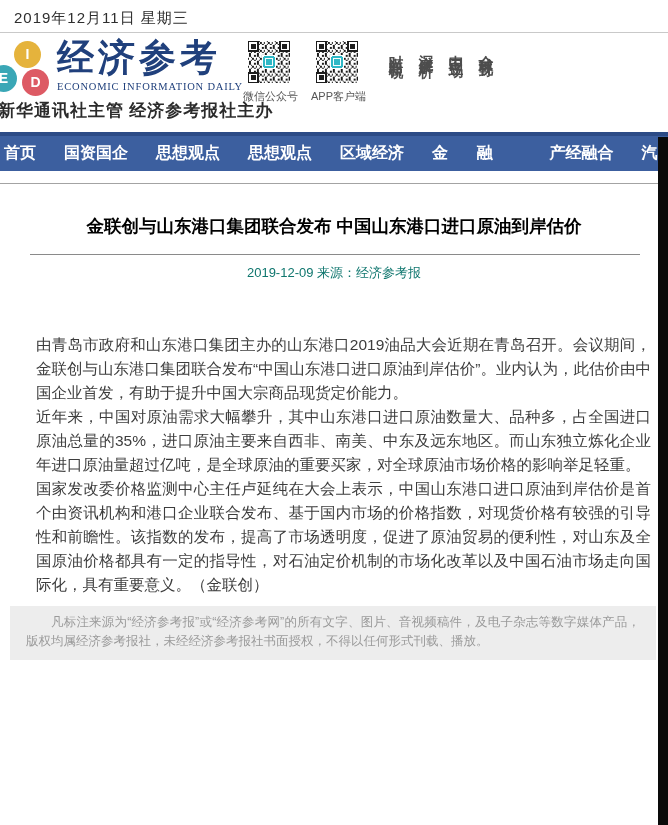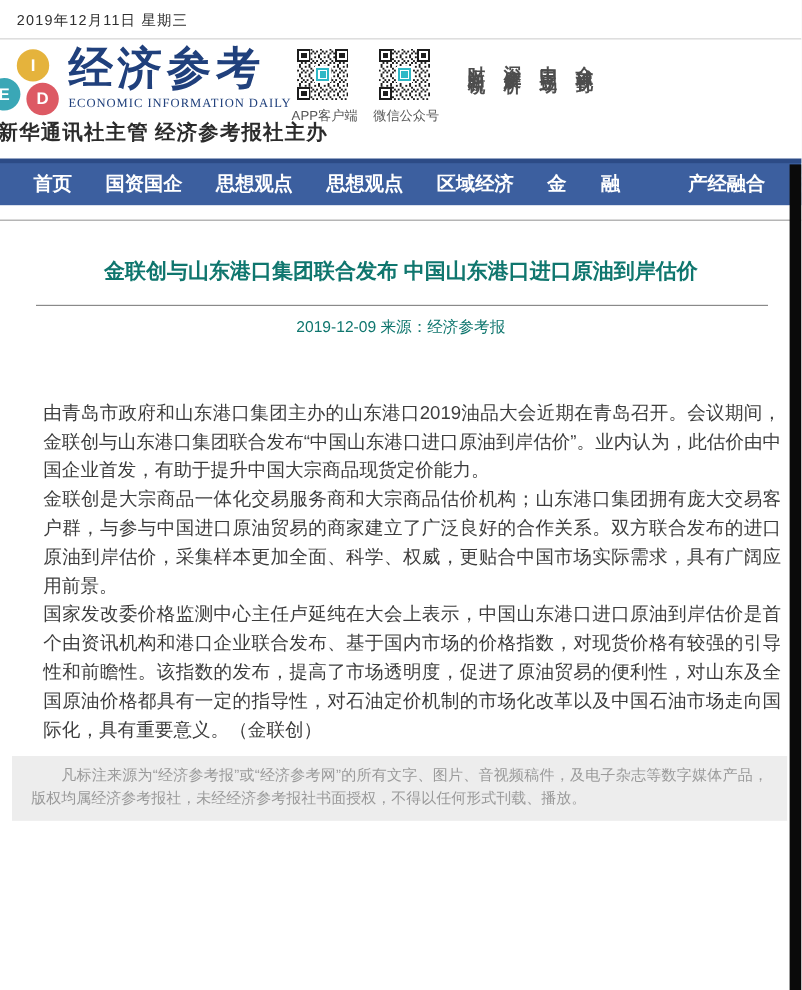--- a/index.html
+++ b/index.html
@@ -5,21 +5,21 @@
   * { margin:0; padding:0; box-sizing:border-box; }
   html,body { background:#f6f6f6; }
   body { font-family:"Liberation Sans", sans-serif; }
   .page {
     position:relative; width:668px; height:825px; background:#fff;
     margin:0 auto; overflow:hidden;
   }
   
   .date-bar {
     height:33px; padding:9px 0 0 14px; border-bottom:1px solid #c9c9c9;
-    font-size:12px; color:#2e2e2e; letter-spacing:1px;
+    font-size:15px; color:#2e2e2e; letter-spacing:1px;
   }
   
   .header { position:relative; height:99px; background:#fff; }
   .logo-circles { position:absolute; left:0; top:4px; width:56px; height:60px; }
   .circ {
     position:absolute; width:27px; height:27px; border-radius:50%;
     color:#fff; font-weight:bold; font-size:14px; text-align:center; line-height:27px;
   }
   .c-yellow { left:14px; top:4px;  background:#e5b33c; }
   .c-teal   { left:-10px; top:28px; background:#3aa7b6; }
@@ -43,32 +43,32 @@
   .qr svg { width:46px; height:46px; display:block; margin:0 auto; }
   .qr-label { font-size:11px; color:#565656; margin-top:4px; white-space:nowrap; }
   .slogan { position:absolute; left:386px; top:10px; display:flex; gap:11px; }
   .slogan-col {
     writing-mode:vertical-rl; text-orientation:upright;
     font-size:14.5px; color:#4d4d4d; letter-spacing:3px; font-weight:600;
   }
   
   .navbar {
     height:39px; background:#3c5f9f; border-top:4px solid #2c4b86;
-    display:flex; align-items:center; padding-left:28px; gap:28px;
+    display:flex; align-items:center; padding-left:4px; gap:28px;
     white-space:nowrap; overflow:hidden;
   }
   .nav-item {
     color:#fff; font-weight:bold; font-size:16px; text-decoration:none; cursor:pointer;
   }
   .nav-item.spread { letter-spacing:1.8em;text-align:right; }
   .rule-full { height:13px; border-bottom:1px solid #a3a3a3; }
   
   .title {
     margin:30px 40px 0; text-align:center;
-    font-size:17.5px; font-weight:bold; color:#0f766e; line-height:25px;
+    font-size:17.5px; font-weight:bold; color:#000000; line-height:25px;
   }
   .title-rule { margin:15px 28px 0 30px; border-top:1px solid #8a8a8a; }
   .meta { margin-top:9px; text-align:center; font-size:13px; color:#0f766e; }
   .body { margin:51px 17px 0 36px; }
   .body p {
     font-size:15.5px; line-height:24px; color:#3d3d3d; text-align:justify;
   }
   
   .footer-note {
     margin:9px 12px 0 10px; background:#ededed; padding:7px 16px 9px;
@@ -96,20 +96,44 @@
         <span class="circ c-red">D</span>
       </div>
       <div class="brand">
         <div class="brand-cn">经济参考</div>
         <div class="brand-en">ECONOMIC INFORMATION DAILY</div>
       </div>
       <div class="sponsor">新华通讯社主管 经济参考报社主办</div>
     </div>
 
     <div class="qr-group">
+      <div class="qr">
+        <svg viewBox="0 0 29 29" shape-rendering="crispEdges" aria-hidden="true">
+          <rect width="29" height="29" fill="#fff"></rect>
+          <rect x="1" y="1" width="27" height="27" fill="url(#qrp)"></rect>
+          <g transform="translate(1,1)">
+              <rect width="7" height="7" fill="#1d1d1d"></rect>
+              <rect x="1" y="1" width="5" height="5" fill="#fff"></rect>
+              <rect x="2" y="2" width="3" height="3" fill="#1d1d1d"></rect>
+            </g>
+          <g transform="translate(21,1)">
+              <rect width="7" height="7" fill="#1d1d1d"></rect>
+              <rect x="1" y="1" width="5" height="5" fill="#fff"></rect>
+              <rect x="2" y="2" width="3" height="3" fill="#1d1d1d"></rect>
+            </g>
+          <g transform="translate(1,21)">
+              <rect width="7" height="7" fill="#1d1d1d"></rect>
+              <rect x="1" y="1" width="5" height="5" fill="#fff"></rect>
+              <rect x="2" y="2" width="3" height="3" fill="#1d1d1d"></rect>
+            </g>
+          <rect x="10.5" y="10.5" width="8" height="8" rx="1" fill="#2fb8c6" stroke="#fff" stroke-width="1"></rect>
+          <rect x="12.5" y="12.5" width="4" height="4" fill="none" stroke="#fff" stroke-width="0.6"></rect>
+        </svg>
+        <div class="qr-label">微信公众号</div>
+      </div>
       <div class="qr">
         <svg viewBox="0 0 29 29" shape-rendering="crispEdges" aria-hidden="true">
           <rect width="29" height="29" fill="#fff"></rect>
           <defs>
             <pattern id="qrp" width="5" height="5" patternUnits="userSpaceOnUse">
               <rect x="0" y="0" width="1" height="1" fill="#1d1d1d"></rect>
                 <rect x="2" y="0" width="1" height="1" fill="#1d1d1d"></rect>
               <rect x="3" y="1" width="1" height="1" fill="#1d1d1d"></rect>
                 <rect x="1" y="2" width="1" height="1" fill="#1d1d1d"></rect>
               <rect x="4" y="2" width="1" height="1" fill="#1d1d1d"></rect>
@@ -132,44 +156,20 @@
           <g transform="translate(1,21)">
               <rect width="7" height="7" fill="#1d1d1d"></rect>
               <rect x="1" y="1" width="5" height="5" fill="#fff"></rect>
               <rect x="2" y="2" width="3" height="3" fill="#1d1d1d"></rect>
             </g>
           <rect x="10.5" y="10.5" width="8" height="8" rx="1" fill="#2fb8c6" stroke="#fff" stroke-width="1"></rect>
           <rect x="12.5" y="12.5" width="4" height="4" fill="none" stroke="#fff" stroke-width="0.6"></rect>
         </svg>
         <div class="qr-label">APP客户端</div>
       </div>
-      <div class="qr">
-        <svg viewBox="0 0 29 29" shape-rendering="crispEdges" aria-hidden="true">
-          <rect width="29" height="29" fill="#fff"></rect>
-          <rect x="1" y="1" width="27" height="27" fill="url(#qrp)"></rect>
-          <g transform="translate(1,1)">
-              <rect width="7" height="7" fill="#1d1d1d"></rect>
-              <rect x="1" y="1" width="5" height="5" fill="#fff"></rect>
-              <rect x="2" y="2" width="3" height="3" fill="#1d1d1d"></rect>
-            </g>
-          <g transform="translate(21,1)">
-              <rect width="7" height="7" fill="#1d1d1d"></rect>
-              <rect x="1" y="1" width="5" height="5" fill="#fff"></rect>
-              <rect x="2" y="2" width="3" height="3" fill="#1d1d1d"></rect>
-            </g>
-          <g transform="translate(1,21)">
-              <rect width="7" height="7" fill="#1d1d1d"></rect>
-              <rect x="1" y="1" width="5" height="5" fill="#fff"></rect>
-              <rect x="2" y="2" width="3" height="3" fill="#1d1d1d"></rect>
-            </g>
-          <rect x="10.5" y="10.5" width="8" height="8" rx="1" fill="#2fb8c6" stroke="#fff" stroke-width="1"></rect>
-          <rect x="12.5" y="12.5" width="4" height="4" fill="none" stroke="#fff" stroke-width="0.6"></rect>
-        </svg>
-        <div class="qr-label">微信公众号</div>
-      </div>
     </div>
 
     <div class="slogan">
       <span class="slogan-col">时尚新锐</span>
       <span class="slogan-col">深度解析</span>
       <span class="slogan-col">中国立场</span>
       <span class="slogan-col">全球视野</span>
     </div>
   </div>
 
@@ -185,21 +185,21 @@
   </nav>
 
   <div class="rule-full"></div>
 
   <main class="article">
     <h1 class="title">金联创与山东港口集团联合发布 中国山东港口进口原油到岸估价</h1>
     <div class="title-rule"></div>
     <div class="meta">2019-12-09 来源：经济参考报</div>
     <div class="body">
       <p>由青岛市政府和山东港口集团主办的山东港口2019油品大会近期在青岛召开。会议期间，金联创与山东港口集团联合发布“中国山东港口进口原油到岸估价”。业内认为，此估价由中国企业首发，有助于提升中国大宗商品现货定价能力。</p>
-      <p>金联创是大宗商品一体化交易服务商和大宗商品估价机构；山东港口集团拥有庞大交易客户群，与参与中国进口原油贸易的商家建立了广泛良好的合作关系。双方联合发布的进口原油到岸估价，采集样本更加全面、科学、权威，更贴合中国市场实际需求，具有广阔应用前景。</p>
+      <p>近年来，中国对原油需求大幅攀升，其中山东港口进口原油数量大、品种多，占全国进口原油总量的35%，进口原油主要来自西非、南美、中东及远东地区。而山东独立炼化企业年进口原油量超过亿吨，是全球原油的重要买家，对全球原油市场价格的影响举足轻重。</p>
       <p>国家发改委价格监测中心主任卢延纯在大会上表示，中国山东港口进口原油到岸估价是首个由资讯机构和港口企业联合发布、基于国内市场的价格指数，对现货价格有较强的引导性和前瞻性。该指数的发布，提高了市场透明度，促进了原油贸易的便利性，对山东及全国原油价格都具有一定的指导性，对石油定价机制的市场化改革以及中国石油市场走向国际化，具有重要意义。（金联创）</p>
     </div>
   </main>
 
   <div class="footer-note">
     <span>凡标注来源为“经济参考报”或“经济参考网”的所有文字、图片、音视频稿件，及电子杂志等数字媒体产品，版权均属经济参考报社，未经经济参考报社书面授权，不得以任何形式刊载、播放。</span>
   </div>
 
   <div class="edge-strip"></div>
 </div>

